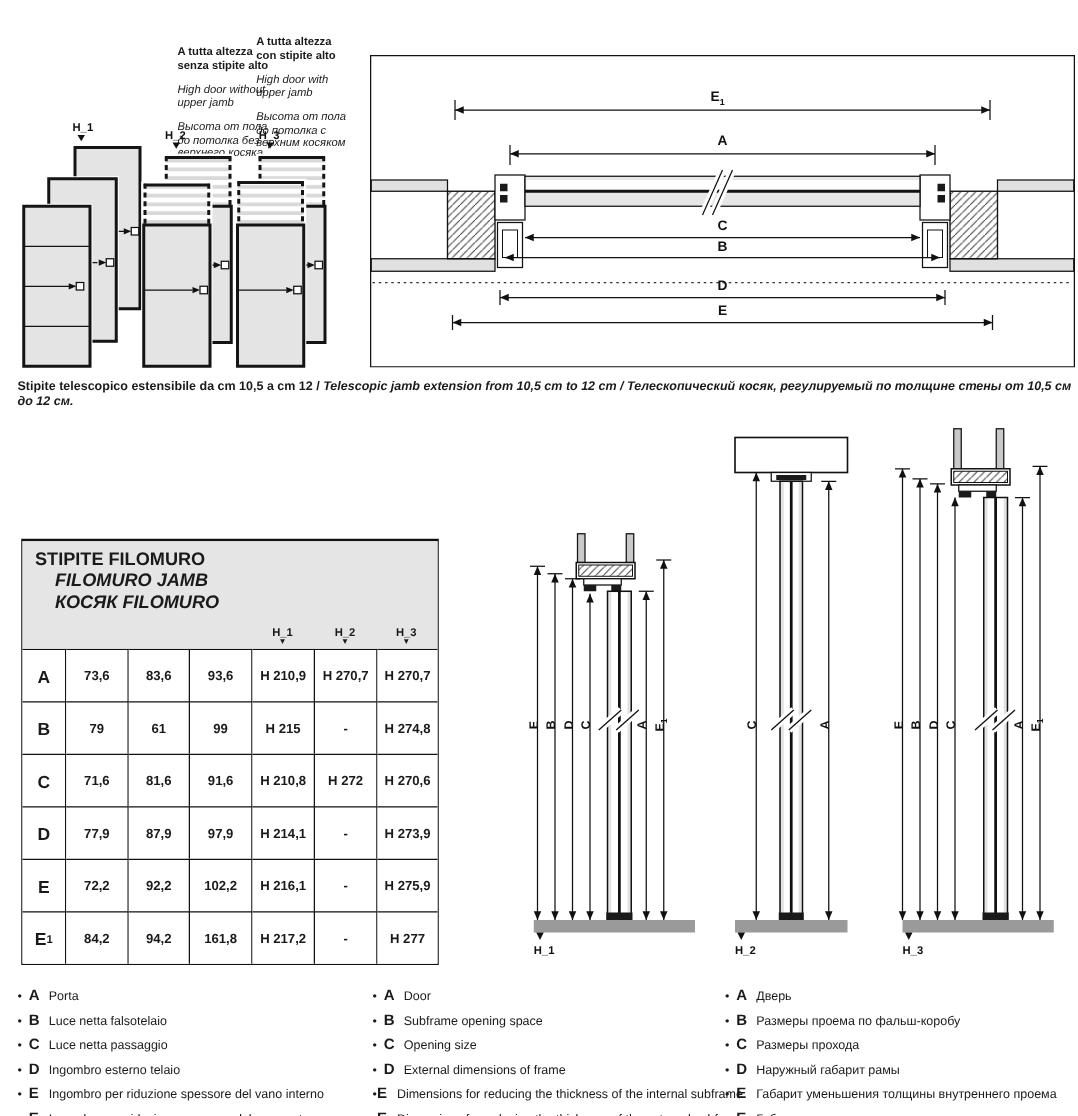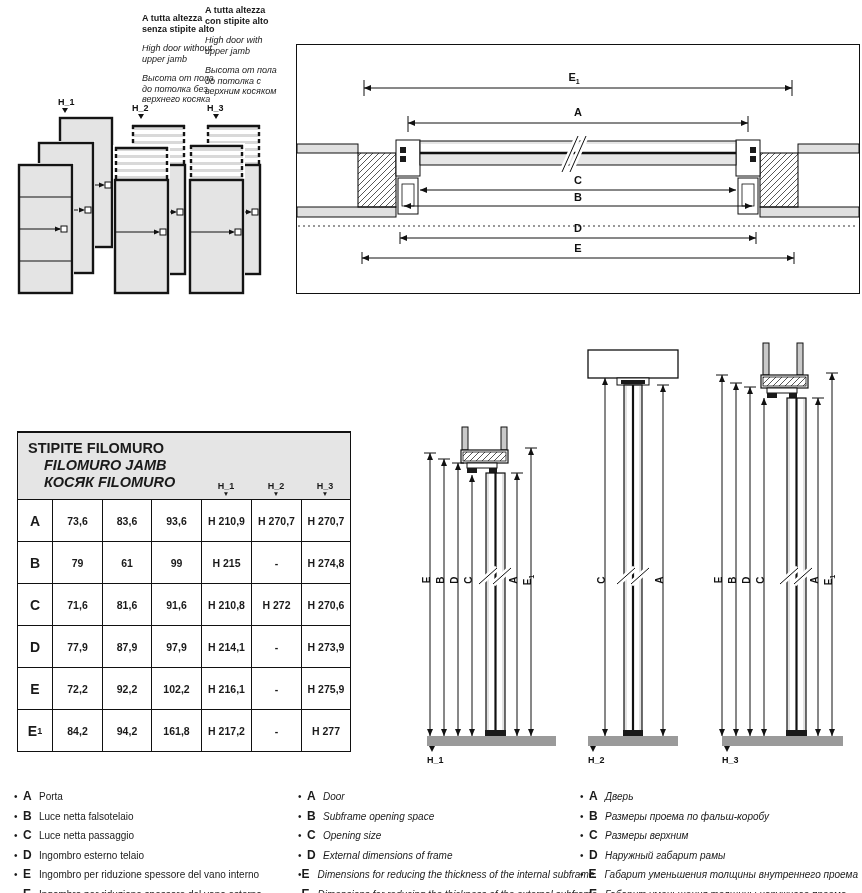--- a/index.html
+++ b/index.html
@@ -1,34 +1,34 @@
 <!DOCTYPE html>
 <html style="--floor: #9a9a9a; --panel: #e4e4e4; --header-bg: #e5e5e5; --ink: #1a1a1a;"><head>
 <meta charset="utf-8">
 <style>
   html,body{margin:0;padding:0;background:#fff;}
   .page{position:relative;width:862px;height:893px;background:#fff;overflow:hidden;
         font-family:"Liberation Sans",sans-serif;color:#1a1a1a;}
   svg text{font-family:"Liberation Sans",sans-serif;fill:#111;}
 
   
-  .note{position:absolute;width:78px;font-size:9px;line-height:10.5px;}
+  .note{position:absolute;width:78px;font-size:9px;line-height:10.5px;margin-top:23px;}
   .note p{margin:0 0 9px 0;}
   .note .it{font-weight:700;}
   .note .en,.note .ru{font-weight:400;font-style:italic;}
 
   
   .caption{position:absolute;left:14px;top:304px;width:846px;font-size:10px;line-height:12px;}
   .cap-it{font-weight:700;}
   .cap-en,.cap-ru{font-weight:700;font-style:italic;}
 
   
   .tbl{position:absolute;left:17px;top:431px;width:334px;border:1px solid #111;
        border-top-width:2.5px;box-sizing:border-box;background:#fff;}
-  .tbl-head{position:relative;height:66px;background:var(--header-bg);}
+  .tbl-head{position:relative;height:86px;background:var(--header-bg);}
   .tbl-head .t1{font-size:14.5px;font-weight:700;padding:7px 0 0 10px;line-height:17px;}
   .tbl-head .t2,.tbl-head .t3{font-size:14.5px;font-weight:700;font-style:italic;
        padding-left:26px;line-height:17px;}
   .hcol{position:absolute;bottom:2px;width:50px;text-align:center;font-size:9px;font-weight:700;}
   .hcol .tri{display:block;font-size:6.5px;line-height:6px;}
   .tbl-grid{display:grid;grid-template-columns:35px 50px 49px 50px 50px 50px 48px;
        grid-auto-rows:42px;}
   .cell{border-top:1px solid #111;border-right:1px solid #111;display:flex;
        align-items:center;justify-content:center;font-weight:700;font-size:10.5px;
        background:#fff;}
@@ -36,21 +36,21 @@
   .cell.lab{font-size:14px;}
   .cell.lab sub{font-size:9px;}
 
   
   .legend-col{position:absolute;top:789px;}
   .lrow{display:flex;align-items:baseline;margin-bottom:3.2px;white-space:nowrap;}
   .bullet{width:9px;font-size:10px;}
   .lkey{font-weight:700;font-size:12px;min-width:13px;display:inline-block;}
   .lkey sub{font-size:8px;}
   .ltext{font-size:10px;padding-left:3px;}
-  .legend-en .ltext,.legend-ru .ltext{font-style:italic;}
+  .legend-en .ltext,.legend-ru .ltext{}
 </style>
 </head>
 <body>
 
 <div class="page">
 
   <div class="note" style="left:142px;top:13px">
     <p class="it">A tutta altezza senza stipite alto</p>
     <p class="en">High door without upper jamb</p>
     <p class="ru">Высота от пола до потолка без верхнего косяка</p>
@@ -231,20 +231,23 @@
         <use href="#ar" x="498" y="214"></use>
     </g>
     <text x="278" y="37" font-size="11" font-weight="700" text-anchor="middle"><tspan>E</tspan><tspan dy="3" font-size="7">1</tspan></text>
     <text x="282" y="72" font-size="11" font-weight="700" text-anchor="middle">A</text>
     <text x="282" y="140" font-size="11" font-weight="700" text-anchor="middle">C</text>
     <text x="282" y="157" font-size="11" font-weight="700" text-anchor="middle">B</text>
     <text x="282" y="188" font-size="11" font-weight="700" text-anchor="middle">D</text>
     <text x="282" y="208" font-size="11" font-weight="700" text-anchor="middle">E</text>
   </svg>
 
+  <div class="caption">
+    <span class="cap-it">Stipite telescopico estensibile da cm 10,5 a cm 12 / </span><span class="cap-en">Telescopic jamb extension from 10,5 cm to 12 cm / </span><span class="cap-ru">Телескопический косяк, регулируемый по толщине стены от 10,5 см до 12 см.</span>
+  </div>
 
   <div class="tbl">
     <div class="tbl-head">
       <div class="t1">STIPITE FILOMURO</div>
       <div class="t2">FILOMURO JAMB</div>
       <div class="t3">КОСЯК FILOMURO</div>
       <div class="hcol" style="left:183px"><span>H_1</span><span class="tri">▼</span></div>
       <div class="hcol" style="left:233px"><span>H_2</span><span class="tri">▼</span></div>
       <div class="hcol" style="left:283px;width:48px"><span>H_3</span><span class="tri">▼</span></div>
     </div>
@@ -554,21 +557,21 @@
         <span class="ltext">Дверь</span>
       </div>
     <div class="lrow">
         <span class="bullet">•</span>
         <span class="lkey"><span>B</span><sub></sub></span>
         <span class="ltext">Размеры проема по фальш-коробу</span>
       </div>
     <div class="lrow">
         <span class="bullet">•</span>
         <span class="lkey"><span>C</span><sub></sub></span>
-        <span class="ltext">Размеры верхним</span>
+        <span class="ltext">Размеры прохода</span>
       </div>
     <div class="lrow">
         <span class="bullet">•</span>
         <span class="lkey"><span>D</span><sub></sub></span>
         <span class="ltext">Наружный габарит рамы</span>
       </div>
     <div class="lrow">
         <span class="bullet">•</span>
         <span class="lkey"><span>E</span><sub></sub></span>
         <span class="ltext">Габарит уменьшения толщины внутреннего проема</span>

